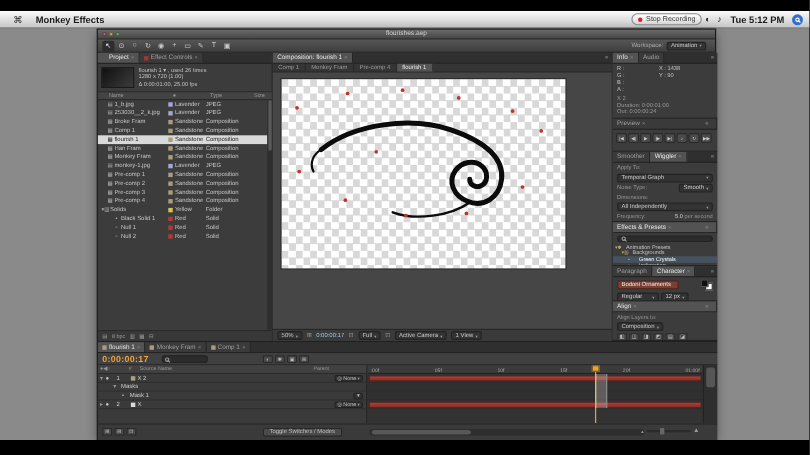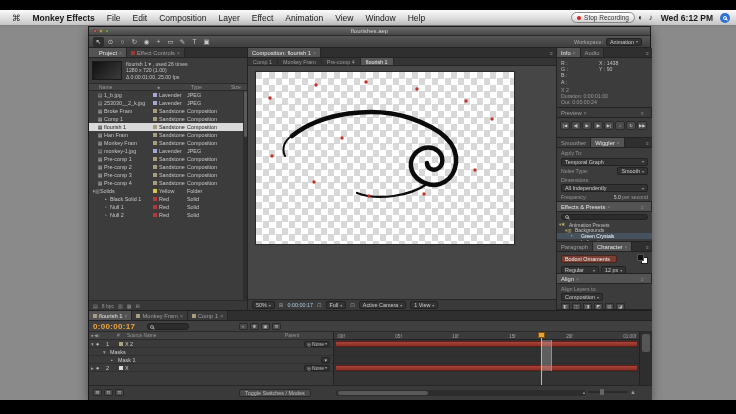--- a/index.html
+++ b/index.html
@@ -164,39 +164,28 @@
 </head>
 <body>
 
 <div class="screen">
 
   <div class="bar" id="bar-top"></div>
 
   <div id="menubar">
     <span class="mi">⌘</span>
     <span class="mi app">Monkey Effects</span>
-    <span style="display:flex">
-        <span class="mi">File</span>
-        <span class="mi">Edit</span>
-        <span class="mi">Composition</span>
-        <span class="mi">Layer</span>
-        <span class="mi">Effect</span>
-        <span class="mi">Animation</span>
-        <span class="mi">View</span>
-        <span class="mi">Window</span>
-        <span class="mi">Help</span>
-      </span>
     <span class="spacer"></span>
     <span id="stop-rec">
         <i class="dot"></i>
         <span>Stop Recording</span>
       </span>
     <span class="status-ic">◐</span>
     <span class="status-ic">♪</span>
-    <span id="clock">Wed 6:12 PM</span>
+    <span id="clock">Tue 5:12 PM</span>
     <span id="spotlight">
         <i class="mag"></i>
       </span>
   </div>
 
   <div id="ae">
 
     <div id="titlebar">
       <span class="tl-dots">
         <i style="background:#b66"></i>

